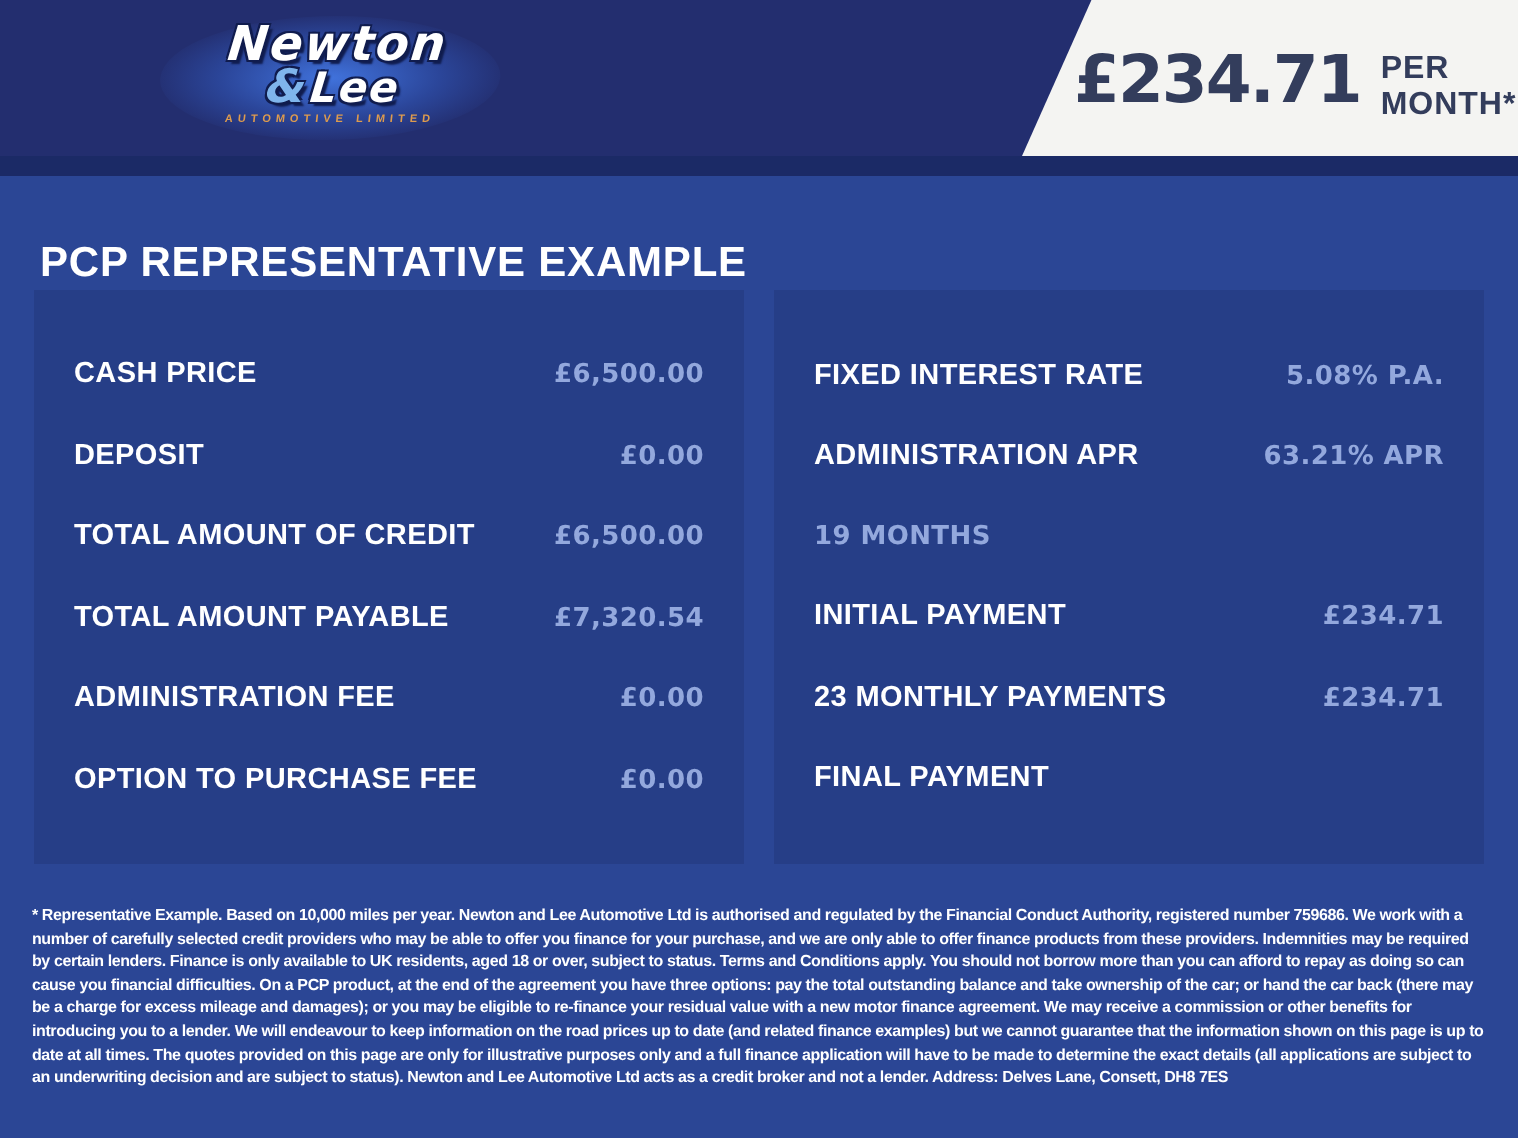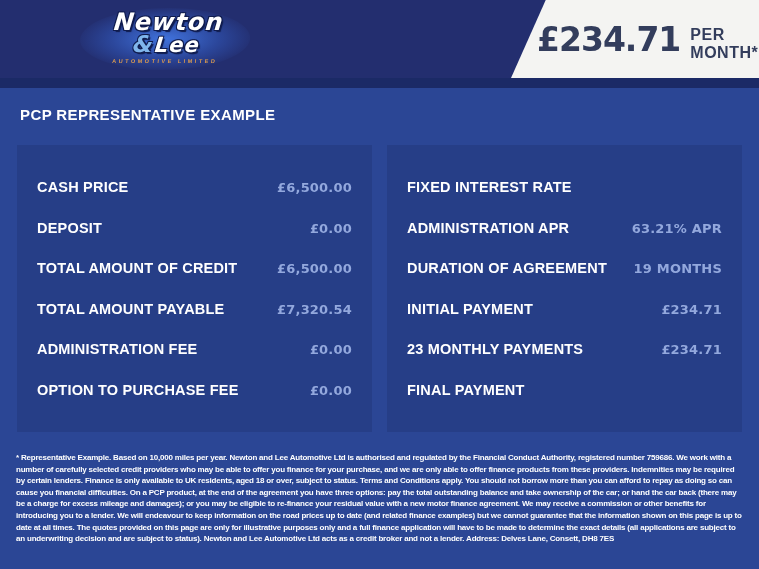--- a/index.html
+++ b/index.html
@@ -73,22 +73,22 @@
     font-size:33px; font-weight:bold;
     color:#333d5c; letter-spacing:-1px;
   }
   .price-suffix {
     font-size:16px; font-weight:bold;
     color:#333d5c; letter-spacing:0.5px;
     margin-left:10px; margin-top:10px;
   }
   
   .section-title {
-    padding:18px 20px 0 20px;
-    font-size:15px; font-weight:bold;
+    padding:32px 20px 0 20px;
+    font-size:21px; font-weight:bold;
     color:#ffffff; letter-spacing:0.4px;
     height:57px;
   }
   .panels {
     display:flex; gap:15px;
     padding:0 17px;
   }
   .panel {
     flex:1;
     height:287px;
@@ -164,27 +164,27 @@
       </div>
       <div class="row">
         <span class="row-label">OPTION TO PURCHASE FEE</span>
         <span class="row-value">£0.00</span>
       </div>
     </div>
 
     <div class="panel">
       <div class="row">
         <span class="row-label">FIXED INTEREST RATE</span>
+        <span class="row-value">5.08% P.A.</span>
       </div>
       <div class="row">
         <span class="row-label">ADMINISTRATION APR</span>
         <span class="row-value">63.21% APR</span>
       </div>
       <div class="row">
-        <span class="row-label">DURATION OF AGREEMENT</span>
         <span class="row-value">19 MONTHS</span>
       </div>
       <div class="row">
         <span class="row-label">INITIAL PAYMENT</span>
         <span class="row-value">£234.71</span>
       </div>
       <div class="row">
         <span class="row-label">23 MONTHLY PAYMENTS</span>
         <span class="row-value">£234.71</span>
       </div>

